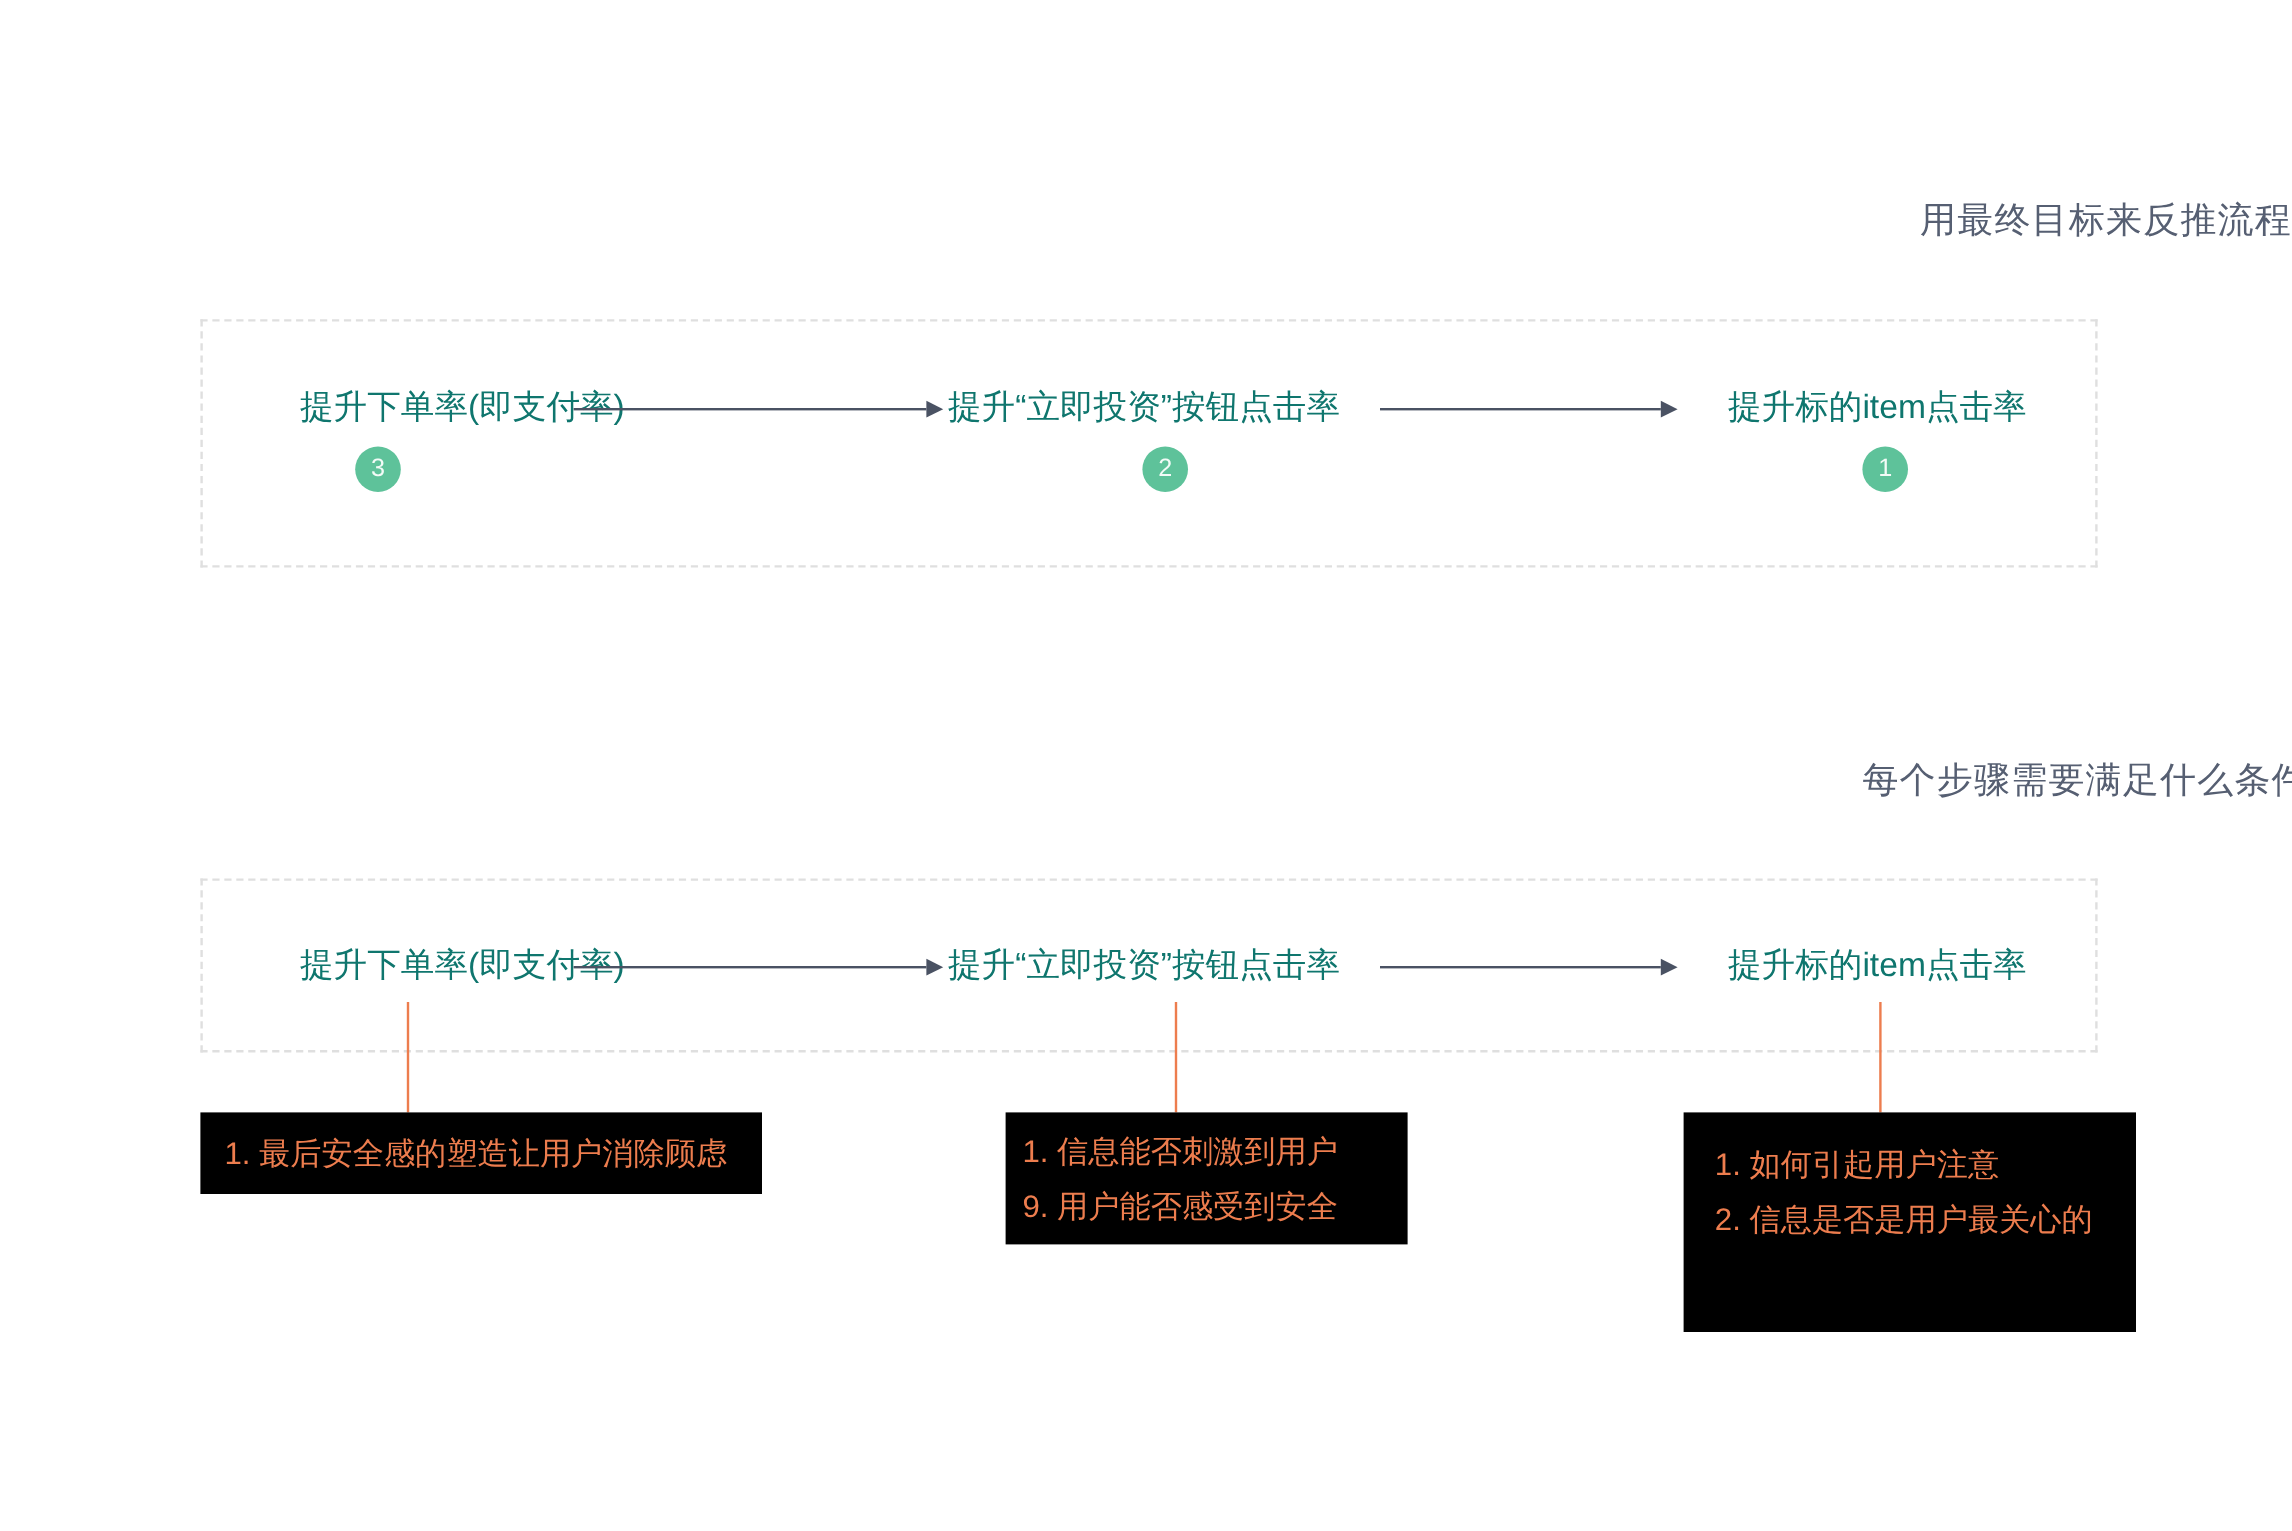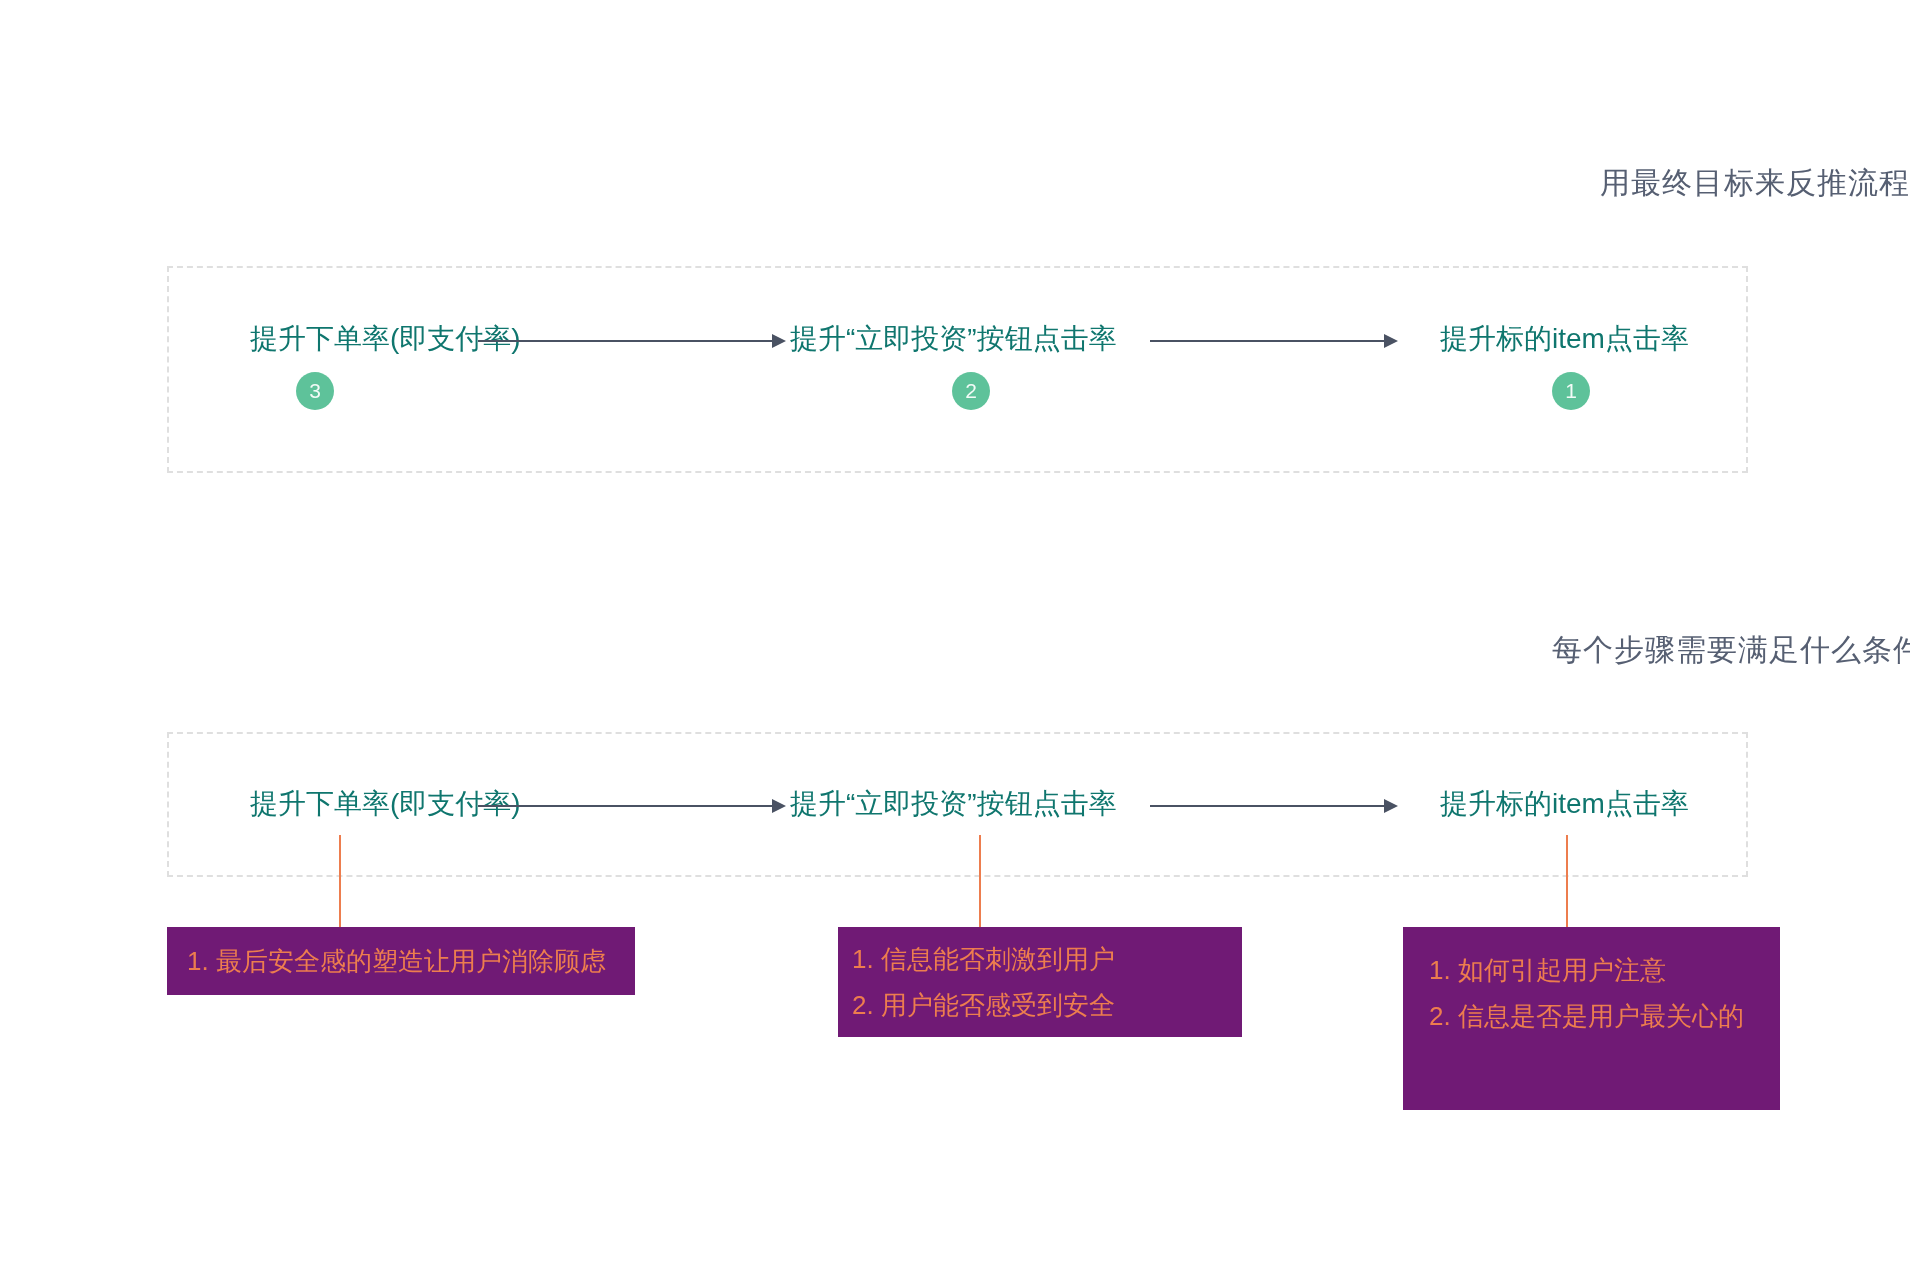--- a/index.html
+++ b/index.html
@@ -45,25 +45,25 @@
   .b3{left:127px;}
   .b2{left:783px;}
   .b1{left:1383px;}
   .connector{
     position:absolute;width:2px;height:92px;top:835px;background:#ED7D4E;
   }
   .c1{left:339px;}
   .c2{left:979px;}
   .c3{left:1566px;}
   .note{
-    position:absolute;top:927px;background:#701a75;box-sizing:border-box;
+    position:absolute;top:927px;background:#000000;box-sizing:border-box;
     color:#ED7D4E;font-size:26px;line-height:46px;
   }
   .o1{left:167px;width:468px;min-height:68px;padding:11px 20px;}
-  .o2{left:838px;width:404px;min-height:110px;padding:9px 14px;}
+  .o2{left:838px;width:335px;min-height:110px;padding:9px 14px;}
   .o3{left:1403px;width:377px;min-height:183px;padding:20px 26px;}
   .note-line{white-space:nowrap;}
 </style>
 </head>
 <body>
 
 <div class="canvas">
 
   <div class="title t1">用最终目标来反推流程</div>
 
@@ -91,21 +91,21 @@
   <div class="connector c1"></div>
   <div class="connector c2"></div>
   <div class="connector c3"></div>
 
   <div class="note o1">
     <div class="note-line">1. 最后安全感的塑造让用户消除顾虑</div>
   </div>
 
   <div class="note o2">
     <div class="note-line">1. 信息能否刺激到用户</div>
-    <div class="note-line">2. 用户能否感受到安全</div>
+    <div class="note-line">9. 用户能否感受到安全</div>
   </div>
 
   <div class="note o3">
     <div class="note-line">1. 如何引起用户注意</div>
     <div class="note-line">2. 信息是否是用户最关心的</div>
   </div>
 
 </div>
 
 </body></html>

